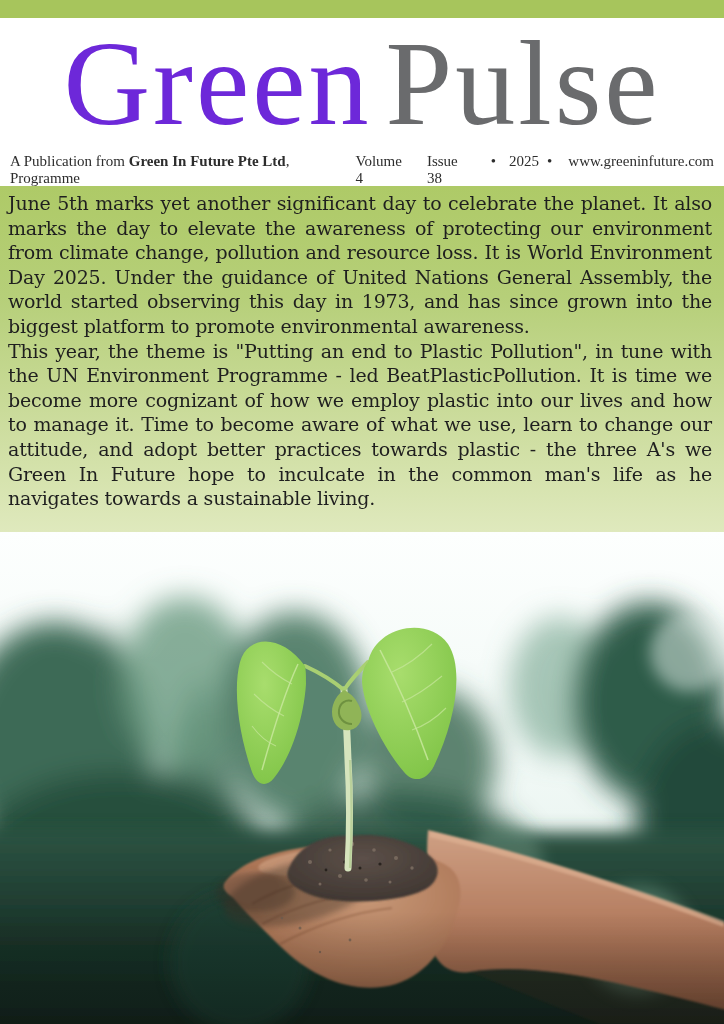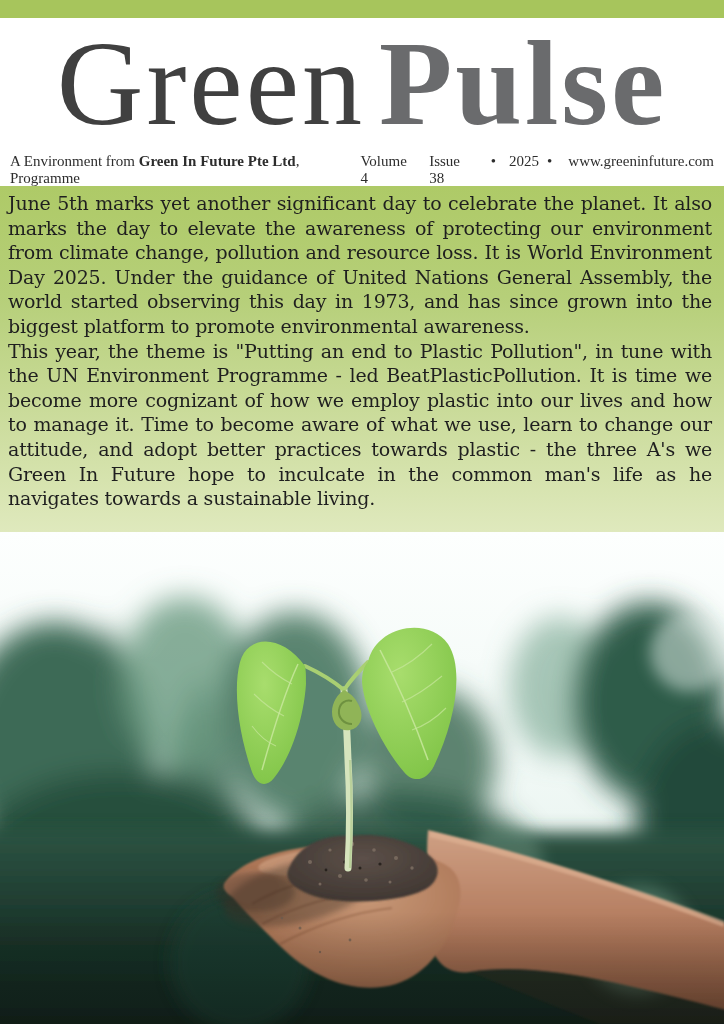--- a/index.html
+++ b/index.html
@@ -11,22 +11,22 @@
   .top-bar{
     position:absolute;top:0;left:0;width:724px;height:18px;
     background:#a7c55c;
   }
   .masthead-title{
     position:absolute;top:28px;left:0;width:724px;
     margin:0;text-align:center;
     font-size:120px;line-height:112px;font-weight:normal;
     letter-spacing:3px;white-space:nowrap;
   }
-  .t-green{color:#404040;}
-  .t-gray{color:#6a6b6d;margin-left:14px;font-weight:bold;}
+  .t-green{color:#6d28d9;}
+  .t-gray{color:#6a6b6d;margin-left:14px;}
   .pub-line{
     position:absolute;top:153px;left:10px;width:704px;
     display:flex;justify-content:space-between;align-items:baseline;
     font-size:15px;color:#2d2d2d;
   }
   .pub-left b{font-weight:bold;margin-top:36px;}
   .pub-right{display:inline-flex;align-items:baseline;}
   .pub-right .gap-s{margin-left:18px;}
   .pub-right .gap-m{margin-left:18px;}
   .pub-right .gap-x{margin-left:13px;}
@@ -49,21 +49,21 @@
 </head>
 <body>
 
 <div class="page">
 
   <div class="top-bar"></div>
 
   <h1 class="masthead-title"><span class="t-green">Green</span><span class="t-gray">Pulse</span></h1>
 
   <div class="pub-line">
-    <div class="pub-left"><span>A Environment from </span><b>Green In Future Pte Ltd</b><span>, Programme</span></div>
+    <div class="pub-left"><span>A Publication from </span><b>Green In Future Pte Ltd</b><span>, Programme</span></div>
     <div class="pub-right">
       <span>Volume 4</span>
       <span class="gap-s">Issue 38</span>
       <span class="gap-m">•</span>
       <span class="gap-x">2025</span>
       <span class="gap-y">•</span>
       <span class="gap-z">www.greeninfuture.com</span>
     </div>
   </div>
 

